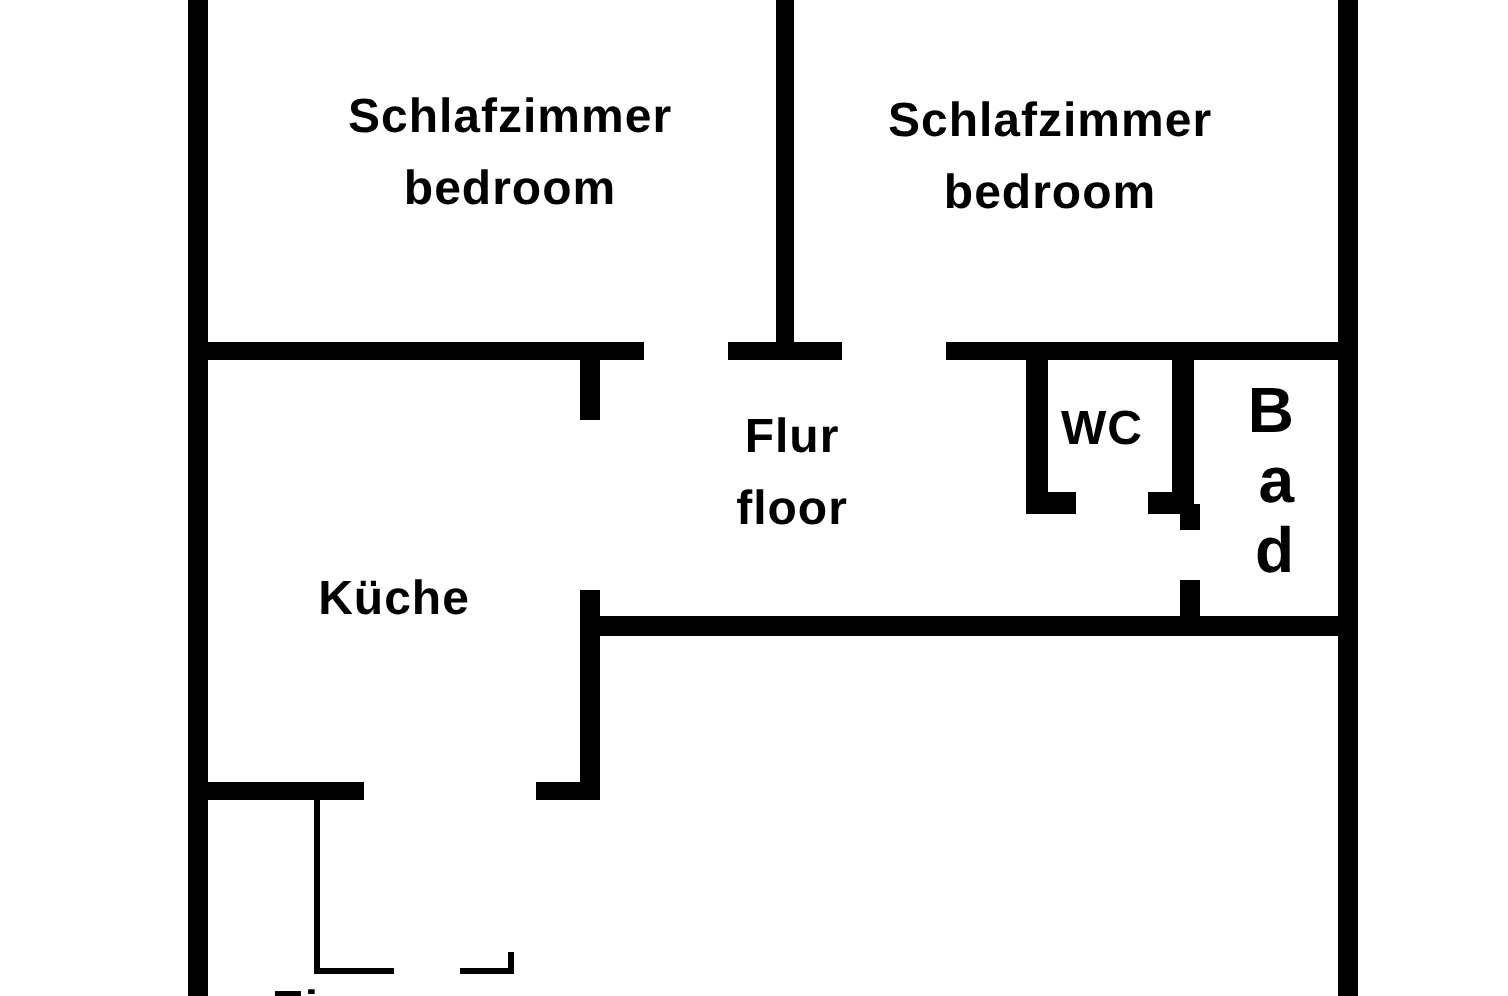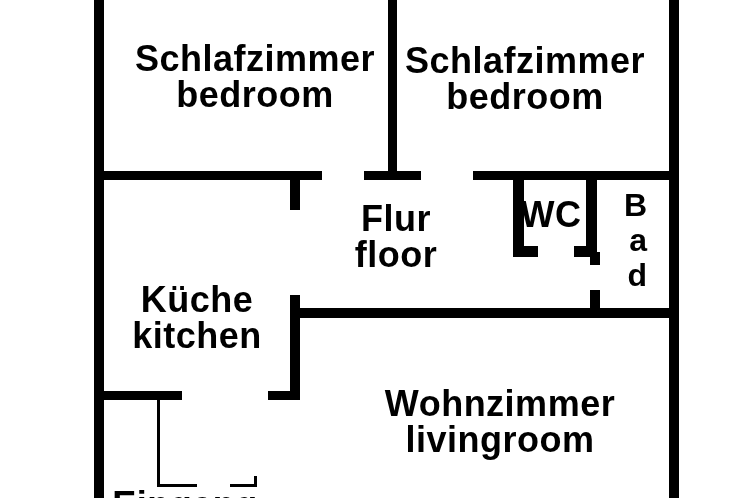--- a/index.html
+++ b/index.html
@@ -20,21 +20,21 @@
     background: #000000;
   }
   .door-line {
     position: absolute;
     background: #000000;
   }
   .label {
     position: absolute;
     transform: translateX(-50%);
     font-weight: bold;
-    font-size: 36px;
+    font-size: 24px;
     line-height: 36px;
     letter-spacing: 0.5px;
     color: #000000;
     text-align: center;
     white-space: nowrap;
   }
   .label .sub {
     
   }
   .vertical-label {
@@ -97,25 +97,20 @@
   <div class="label" style="left:551px; top:197px;">
     <div>WC</div>
   </div>
 
   <div class="vertical-label" style="left:634px; top:188px;">
     <div>Bad</div>
   </div>
 
   <div class="label" style="left:197px; top:250px;margin-top:32px;">
     <div>Küche</div>
-    <div class="sub">kitchen</div>
   </div>
 
-  <div class="label" style="left:500px; top:386px;">
-    <div>Wohnzimmer</div>
-    <div class="sub">livingroom</div>
-  </div>
 
   <div class="label" style="left:185px; top:487px;">
     <div>Eingang</div>
   </div>
 
 </div>
 
 </body></html>

